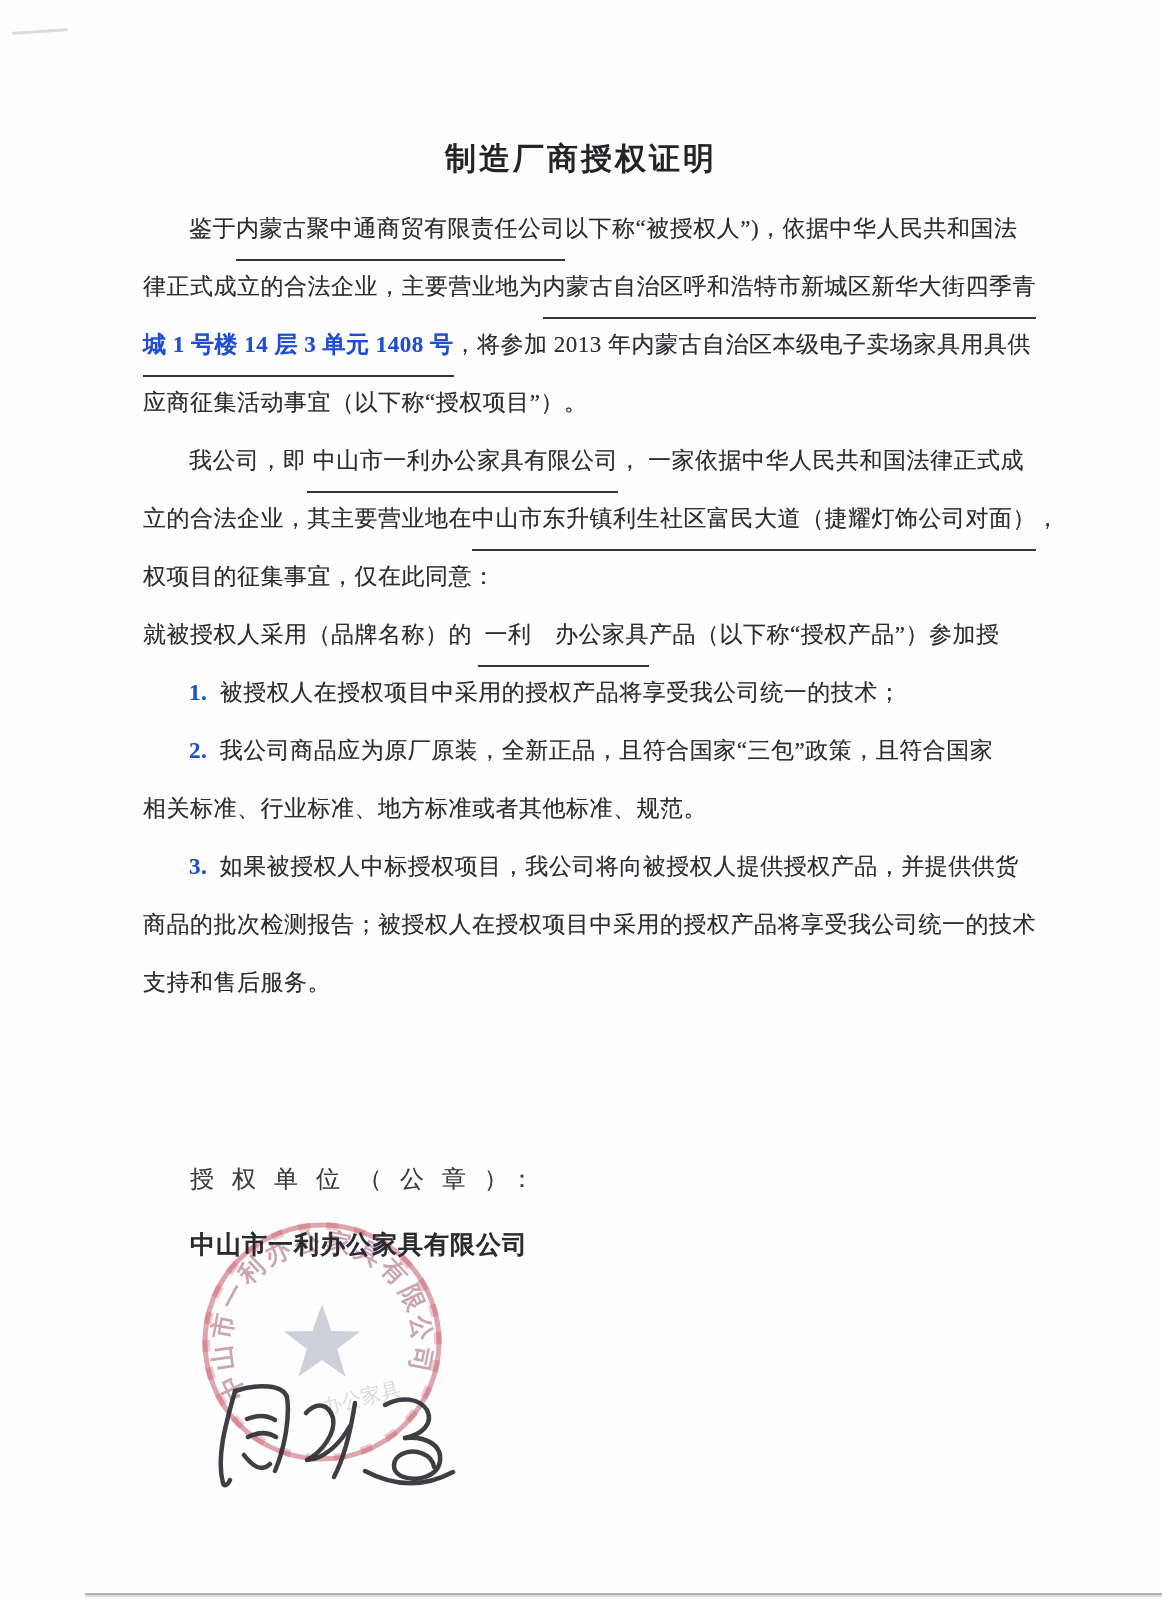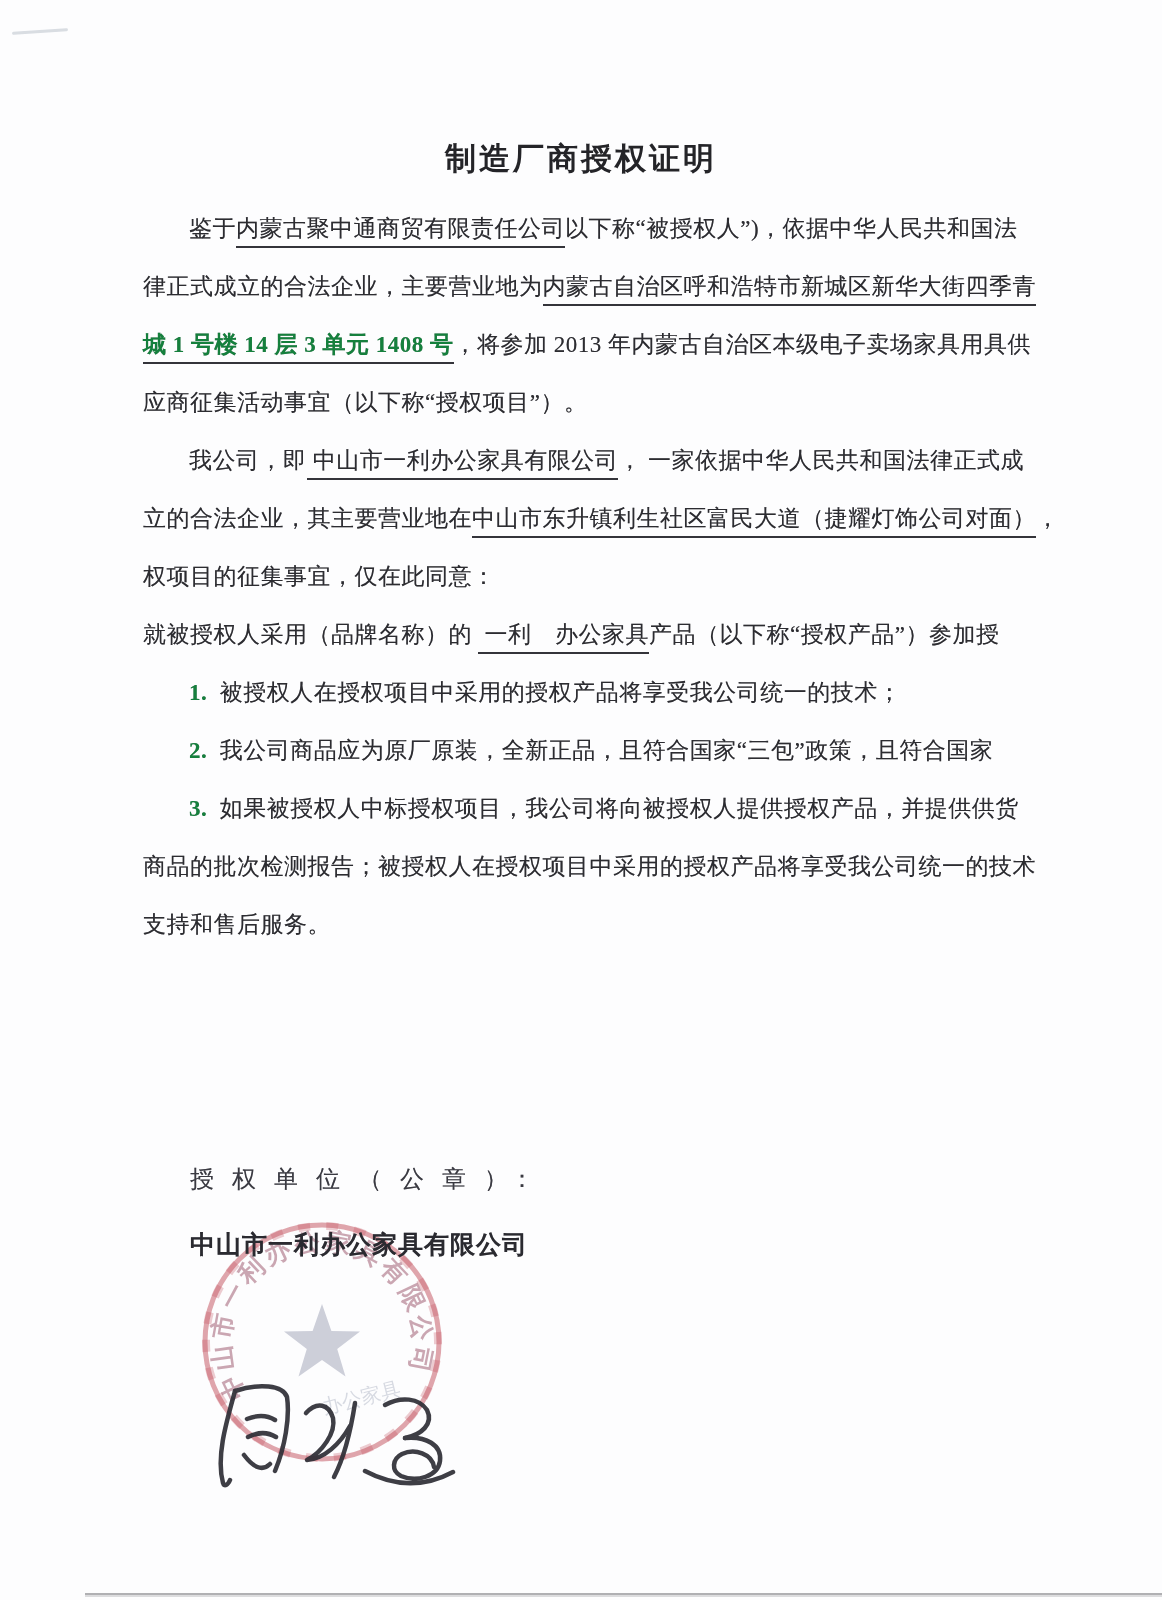--- a/index.html
+++ b/index.html
@@ -21,22 +21,22 @@
   .doc-body{
     position:absolute;top:200px;left:143px;width:886px;
   }
   .line{
     height:58px;line-height:58px;
     white-space:pre;
     font-size:23px;letter-spacing:0.5px;
     text-shadow:0 0 0.6px rgba(44,44,49,0.45);
   }
   .line.indent{padding-left:46px;}
-  .seg-u{border-bottom:2px solid #34343a;padding-bottom:5px;}
-  .seg-b{font-weight:700;color:#15803d;}
+  .seg-u{border-bottom:2px solid #34343a;padding-bottom:18px;}
+  .seg-b{font-weight:700;color:#1d4ed8;}
   .footer-label-1{
     position:absolute;top:1163px;left:190px;
     font-size:24px;letter-spacing:2px;white-space:pre;
     color:#3a3a42;text-shadow:0 0 0.6px rgba(44,44,49,0.4);
   }
   .footer-company{
     position:absolute;top:1228px;left:190px;
     font-size:25px;font-weight:700;letter-spacing:1px;color:#2a2a30;z-index:3;
     text-shadow:0 0 0.6px rgba(44,44,49,0.45);
   }
@@ -69,20 +69,21 @@
       <div class="line indent"><span class="">鉴于</span><span class="seg-u">内蒙古聚中通商贸有限责任公司</span><span class="">以下称“被授权人”)，依据中华人民共和国法</span></div>
       <div class="line"><span class="">律正式成立的合法企业，主要营业地为</span><span class="seg-u">内蒙古自治区呼和浩特市新城区新华大街四季青</span></div>
       <div class="line"><span class="seg-u seg-b">城 1 号楼 14 层 3 单元 1408 号</span><span class="">，将参加 2013 年内蒙古自治区本级电子卖场家具用具供</span></div>
       <div class="line"><span class="">应商征集活动事宜（以下称“授权项目”）。</span></div>
       <div class="line indent"><span class="">我公司，即</span><span class="seg-u"> 中山市一利办公家具有限公司</span><span class="">， 一家依据中华人民共和国法律正式成</span></div>
       <div class="line"><span class="">立的合法企业，其主要营业地在</span><span class="seg-u">中山市东升镇利生社区富民大道（捷耀灯饰公司对面）</span><span class="">，</span></div>
       <div class="line"><span class="">权项目的征集事宜，仅在此同意：</span></div>
       <div class="line"><span class="">就被授权人采用（品牌名称）的 </span><span class="seg-u"> 一利　办公家具</span><span class="">产品（以下称“授权产品”）参加授</span></div>
       <div class="line indent"><span class="seg-b">1.</span><span class="">  被授权人在授权项目中采用的授权产品将享受我公司统一的技术；</span></div>
       <div class="line indent"><span class="seg-b">2.</span><span class="">  我公司商品应为原厂原装，全新正品，且符合国家“三包”政策，且符合国家</span></div>
+      <div class="line"><span class="">相关标准、行业标准、地方标准或者其他标准、规范。</span></div>
       <div class="line indent"><span class="seg-b">3.</span><span class="">  如果被授权人中标授权项目，我公司将向被授权人提供授权产品，并提供供货</span></div>
       <div class="line"><span class="">商品的批次检测报告；被授权人在授权项目中采用的授权产品将享受我公司统一的技术</span></div>
       <div class="line"><span class="">支持和售后服务。</span></div>
     </div>
 
   <div class="footer-label-1">授  权  单  位  （  公  章  ）：</div>
   <div class="footer-company">中山市一利办公家具有限公司</div>
 
   <svg class="seal" viewBox="0 0 252 248">
     <defs>

